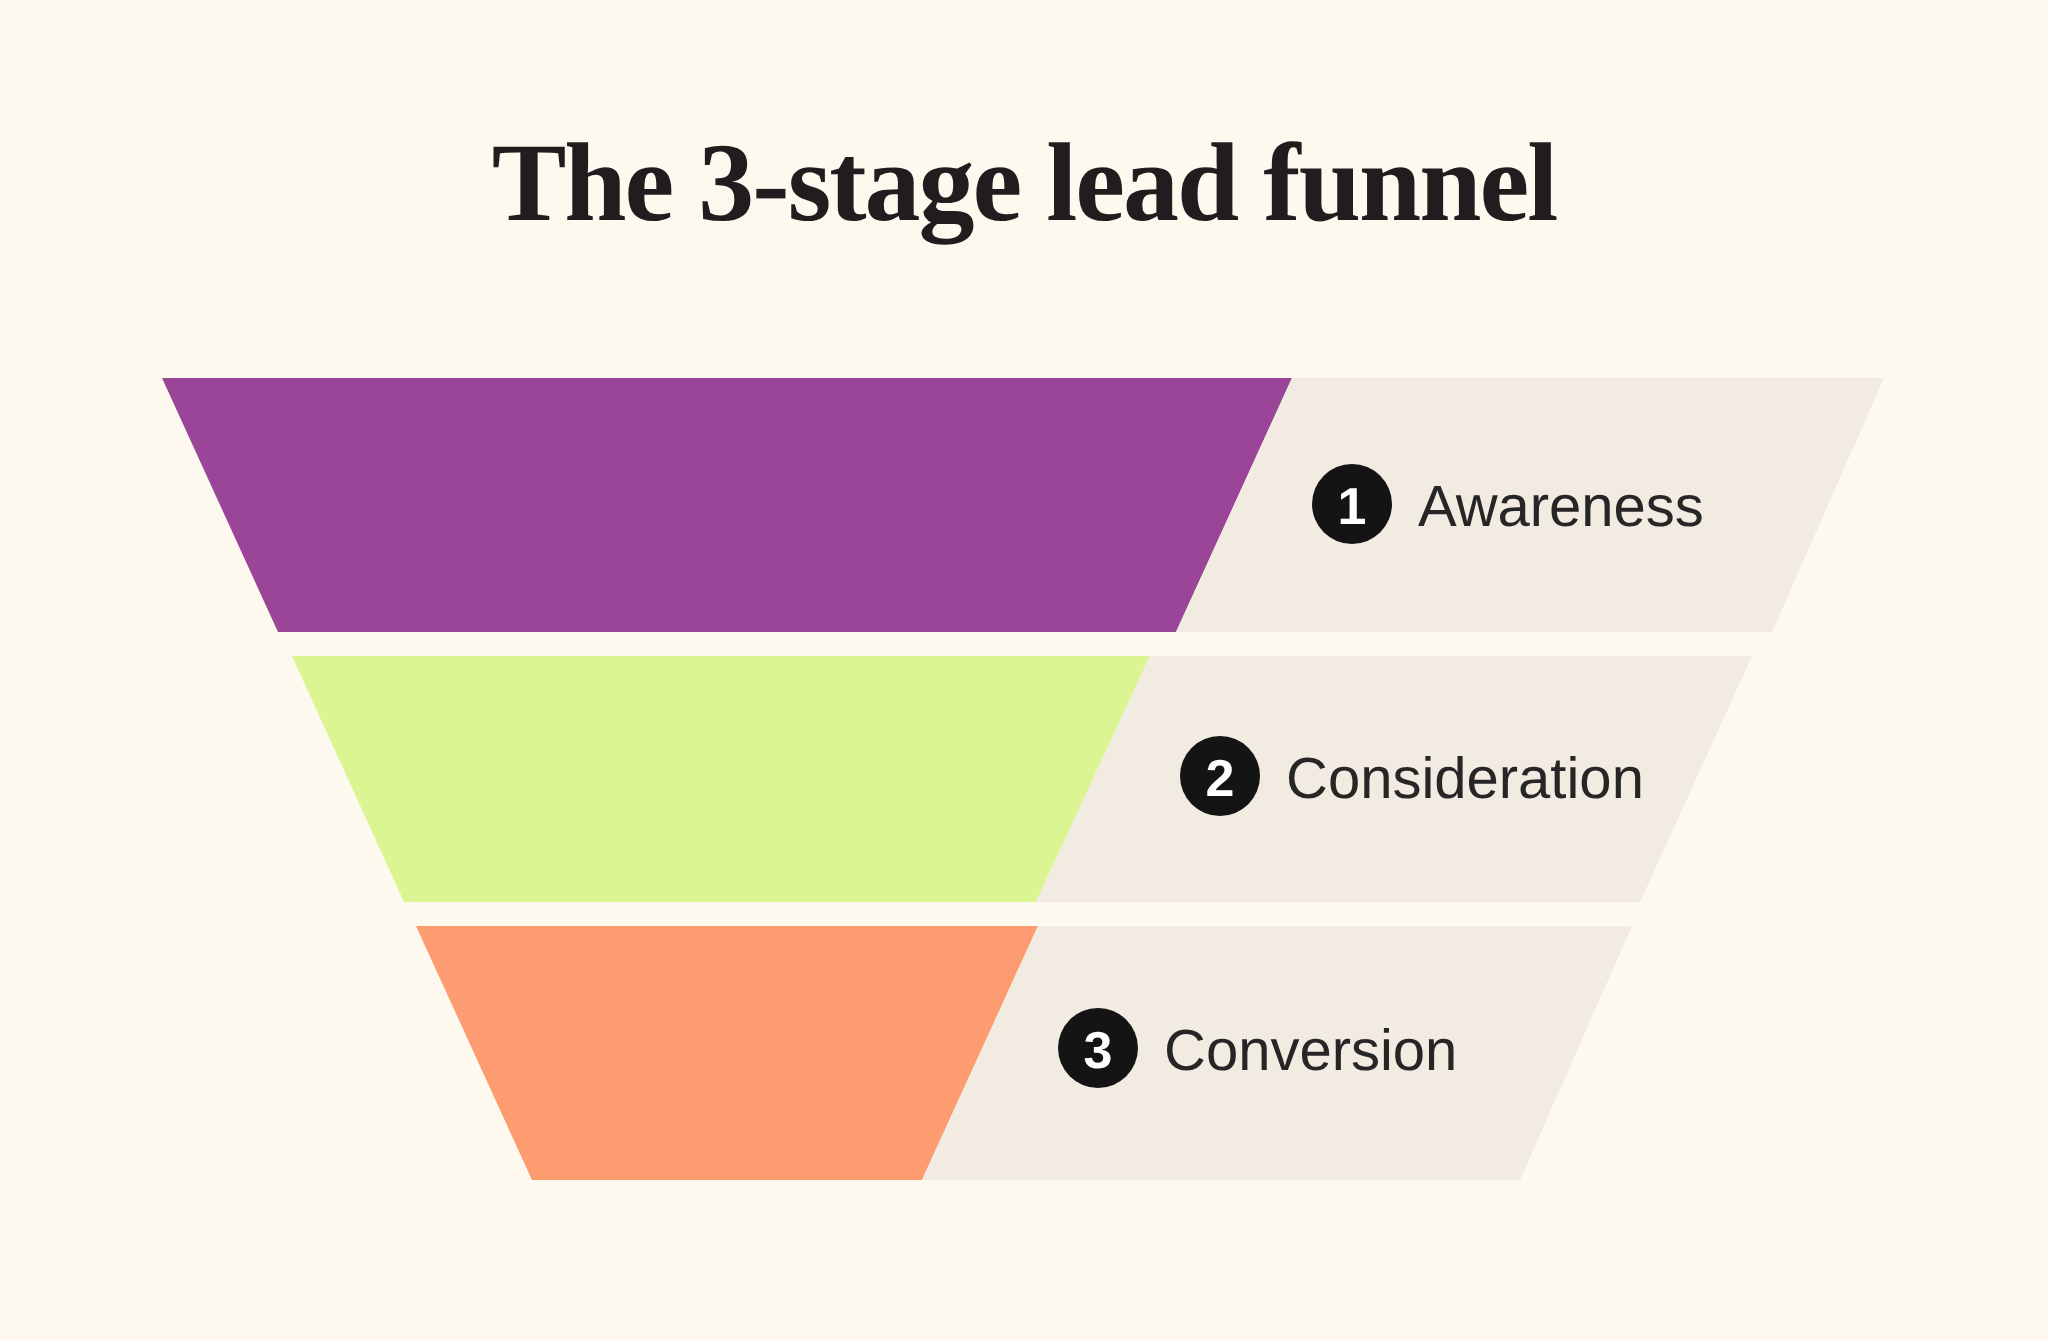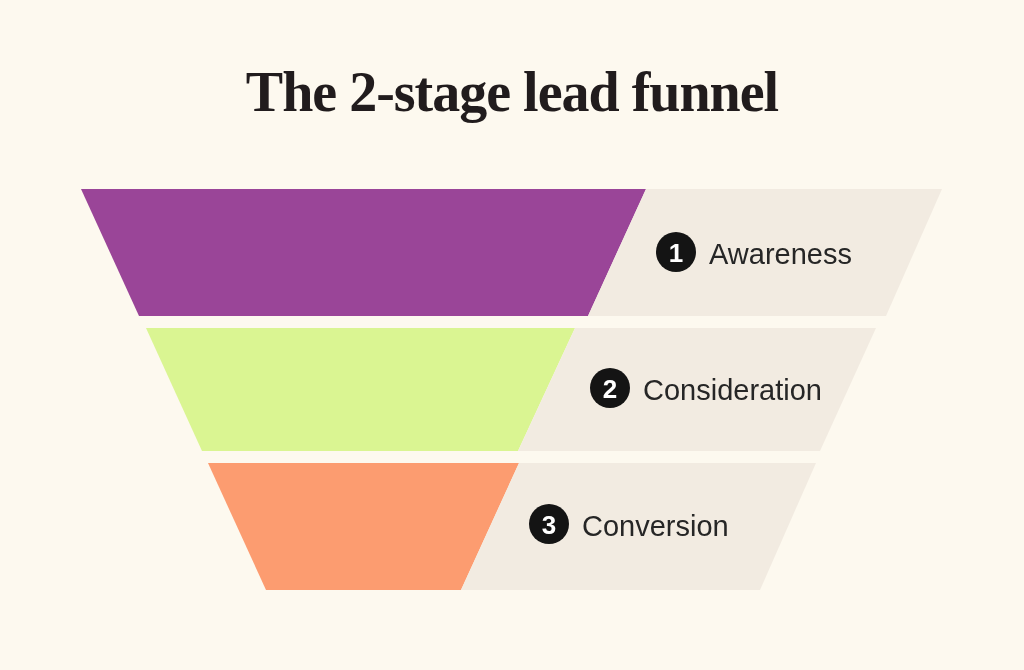--- a/index.html
+++ b/index.html
@@ -50,21 +50,21 @@
     font-size: 29px;
     fill: #262626;
     dominant-baseline: central;
   }
 </style>
 </head>
 <body>
 
 <div class="page">
 
-  <h1 class="title">The 2-stage lead funnel</h1>
+  <h1 class="title">The 3-stage lead funnel</h1>
 
   <svg class="funnel" width="1024" height="670" viewBox="0 0 1024 670">
 
     <g>
       <polygon points="81,189 646,189 588,316 139,316" fill="#9A4598"></polygon>
       <polygon class="band" points="646,189 942,189 886,316 588,316"></polygon>
       <circle class="badge" cx="676" cy="252" r="20"></circle>
       <text class="badge-num" x="676" y="253">1</text>
       <text class="stage-label" x="709" y="254">Awareness</text>
     </g>

